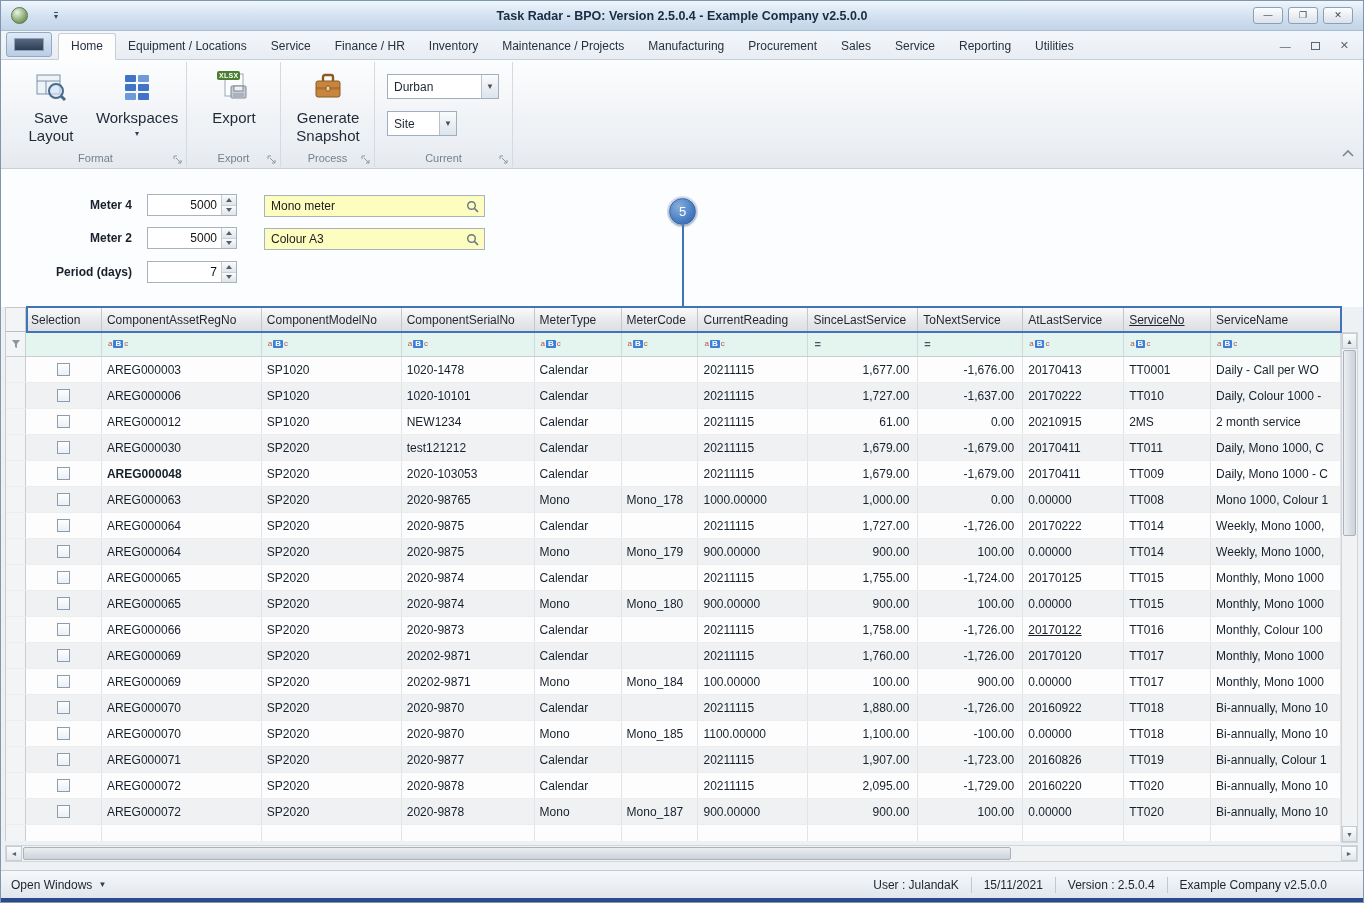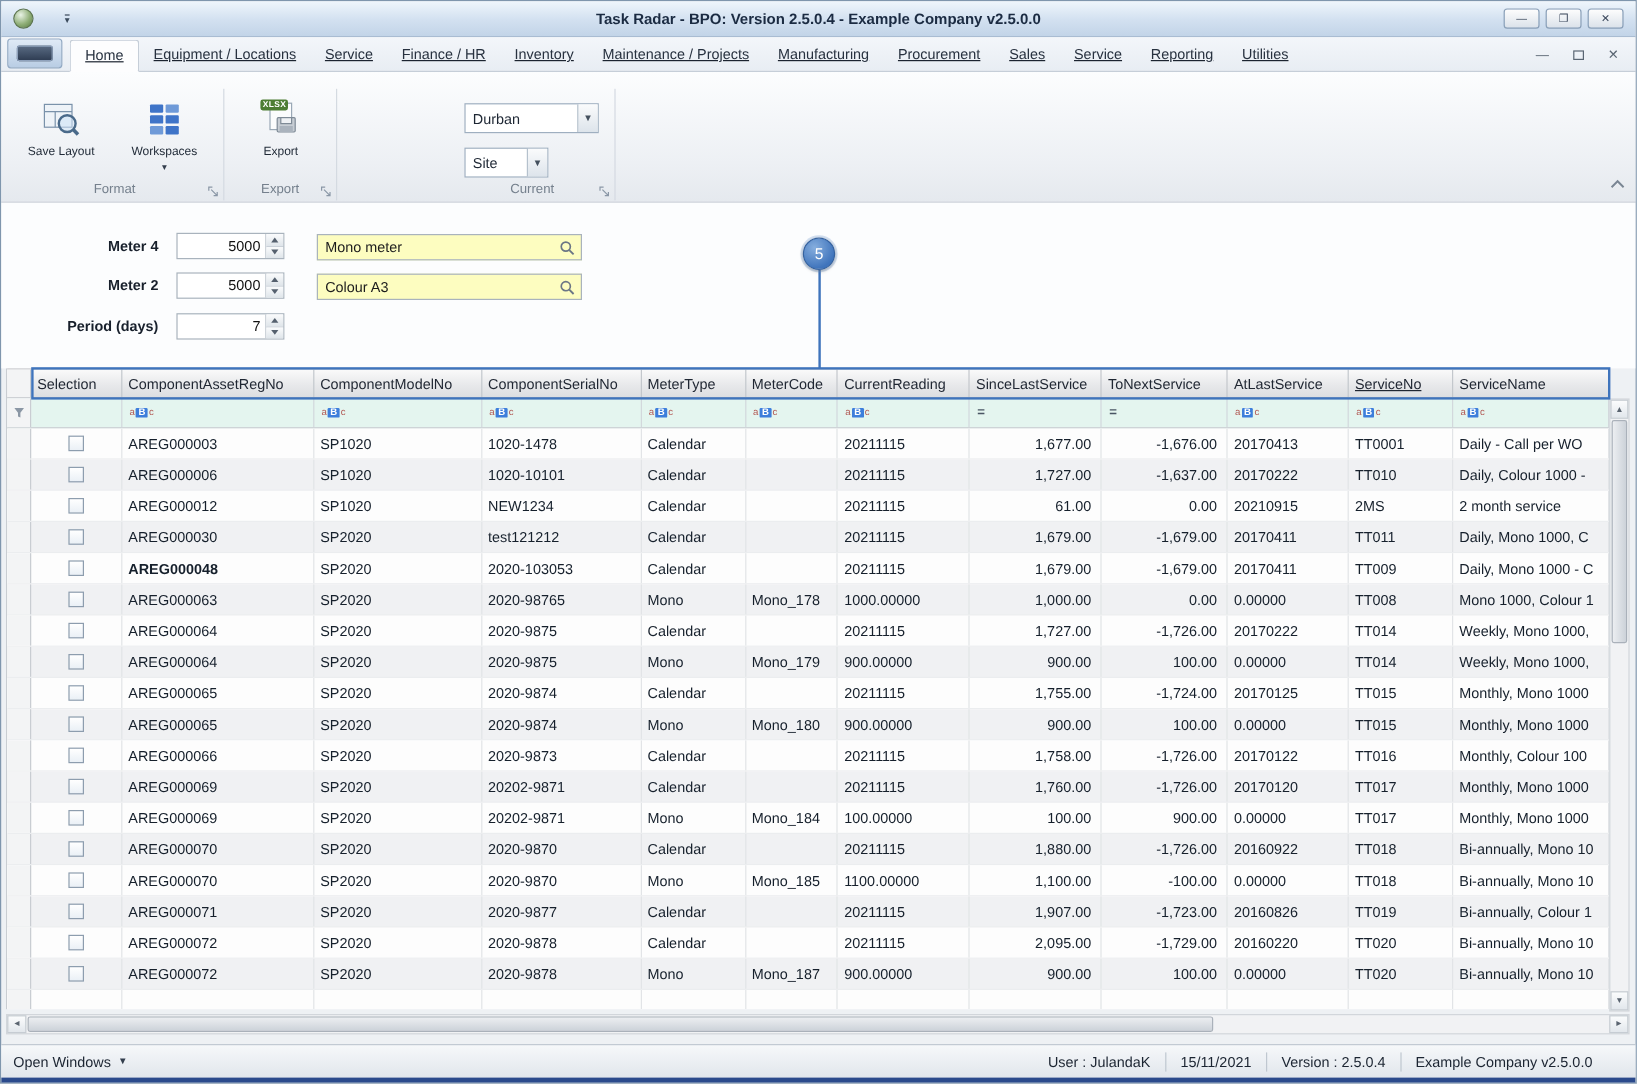--- a/index.html
+++ b/index.html
@@ -36,27 +36,27 @@
   .rtab { padding:5px 12px 6px; font-size:12px; color:#27313f; white-space:nowrap; }
   .rtab.active { background:#fdfdfe; border:1px solid #c6ced8; border-bottom:1px solid #fdfdfe;
     border-radius:3px 3px 0 0; margin-bottom:-1px; }
   .mdi-icons { position:absolute; right:14px; top:8px; display:flex; gap:20px; align-items:center;
     color:#5a6673; font-size:11px; }
   .mdi-icons .sq { width:9px; height:8px; border:1px solid #5a6673; }
 
   
   .ribbon { position:absolute; top:59px; left:0; right:0; height:109px;
     background:linear-gradient(#fcfdfe,#edf0f4 70%,#e5e9ee); border-bottom:1px solid #c9ced6; }
-  .rgroup { position:absolute; top:14px; bottom:1px; border-right:1px solid #d4dae1; }
+  .rgroup { position:absolute; top:2px; bottom:1px; border-right:1px solid #d4dae1; }
   .rgroup-label { position:absolute; bottom:3px; left:0; right:0; text-align:center;
     color:#75808d; font-size:11px; }
   .launcher { position:absolute; right:3px; bottom:3px; width:10px; height:10px; }
   .bigbtn { position:absolute; width:76px; display:flex; flex-direction:column; align-items:center;
     padding-top:5px; gap:5px; border-radius:3px; }
-  .bigbtn .lbl { font-size:10px; color:#1f2936; text-align:center; line-height:1.2; }
+  .bigbtn .lbl { font-size:15px; color:#1f2936; text-align:center; line-height:1.2; }
   .dd-caret { font-size:8px; color:#333e4d; line-height:4px; }
   .icon32 { width:34px; height:34px; display:flex; align-items:center; justify-content:center; position:relative; }
   .xlsx-tag { position:absolute; top:1px; left:0; background:#4c7d33; color:#fff; font-size:7px;
     font-weight:bold; padding:1px 2px; border-radius:2px; letter-spacing:.3px; }
   .combo { position:absolute; height:25px; background:#fff; border:1px solid #9fafc0;
     display:flex; align-items:center; }
   .combo-val { flex:1; padding-left:6px; font-size:12px; color:#1d2633; }
   .combo-btn { width:17px; height:100%; border-left:1px solid #b5c1cd;
     background:linear-gradient(#fafbfc,#dde4eb); display:flex; align-items:center; justify-content:center;
     font-size:8px; color:#44505e; }
@@ -163,21 +163,21 @@
       <div class="win-btn">—</div>
       <div class="win-btn">❐</div>
       <div class="win-btn">✕</div>
     </div>
   </div>
 
   <div class="tabrow">
     <div class="app-button">
       <div class="mini"></div>
     </div>
-    <div style="display:flex; text-decoration:underline;">
+    <div style="display:flex; align-items:flex-end;">
         <div class="rtab active">Home</div>
         <div class="rtab">Equipment / Locations</div>
         <div class="rtab">Service</div>
         <div class="rtab">Finance / HR</div>
         <div class="rtab">Inventory</div>
         <div class="rtab">Maintenance / Projects</div>
         <div class="rtab">Manufacturing</div>
         <div class="rtab">Procurement</div>
         <div class="rtab">Sales</div>
         <div class="rtab">Service</div>
@@ -246,20 +246,41 @@
       <div class="rgroup-label">
         <span>Export</span>
       </div>
       <span class="launcher">
         <svg width="10" height="10">
             <path d="M1 4V1h3M3 3l5 5M8 5v3H5" fill="none" stroke="#8a97a6"></path>
           </svg>
       </span>
     </div>
 
+    <div class="rgroup" style="left:280px; width:94px;">
+      <div class="bigbtn" style="left:9px; top:3px;">
+        <span class="icon32">
+          <svg width="34" height="34" viewBox="0 0 34 34">
+            <rect x="12" y="5" width="10" height="8" rx="2" fill="none" stroke="#8a5a22" stroke-width="2.4"></rect>
+            <rect x="5" y="11" width="24" height="16" rx="2" fill="#c9853e" stroke="#8a5a22"></rect>
+            <rect x="5" y="17" width="24" height="2.5" fill="#8a5a22" opacity=".45"></rect>
+            <rect x="15" y="16" width="4" height="5" rx="1" fill="#f0cfa0" stroke="#8a5a22"></rect>
+          </svg>
+        </span>
+        <span class="lbl">Generate Snapshot</span>
+      </div>
+      <div class="rgroup-label">
+        <span>Process</span>
+      </div>
+      <span class="launcher">
+        <svg width="10" height="10">
+            <path d="M1 4V1h3M3 3l5 5M8 5v3H5" fill="none" stroke="#8a97a6"></path>
+          </svg>
+      </span>
+    </div>
 
     <div class="rgroup" style="left:374px; width:138px;">
       <div class="combo" style="left:12px; top:12px; width:112px;">
         <span class="combo-val">Durban</span>
         <span class="combo-btn">▼</span>
       </div>
       <div class="combo" style="left:12px; top:49px; width:70px;">
         <span class="combo-val">Site</span>
         <span class="combo-btn">▼</span>
       </div>
@@ -613,21 +634,21 @@
             <div class="checkbox"></div>
           </div>
           <div class="g-cell" style="width: 160px;">AREG000066</div>
           <div class="g-cell" style="width: 140px;">SP2020</div>
           <div class="g-cell" style="width: 133px;">2020-9873</div>
           <div class="g-cell" style="width: 87px;">Calendar</div>
           <div class="g-cell" style="width: 77px;"></div>
           <div class="g-cell" style="width: 110px;">20211115</div>
           <div class="g-cell r" style="width: 110px;">1,758.00</div>
           <div class="g-cell r" style="width: 105px;">-1,726.00</div>
-          <div class="g-cell" style="width: 101px;">20170122</div>
+          <div class="g-cell" style="width: 101px; text-decoration: underline;">20170122</div>
           <div class="g-cell" style="width: 87px;">TT016</div>
           <div class="g-cell" style="width: 130px;">Monthly, Colour 100</div>
         </div>
         <div class="g-row alt">
           <div class="g-ind"></div>
           <div class="g-cell c" style="width: 76px;">
             <div class="checkbox"></div>
           </div>
           <div class="g-cell" style="width: 160px;">AREG000069</div>
           <div class="g-cell" style="width: 140px;">SP2020</div>

